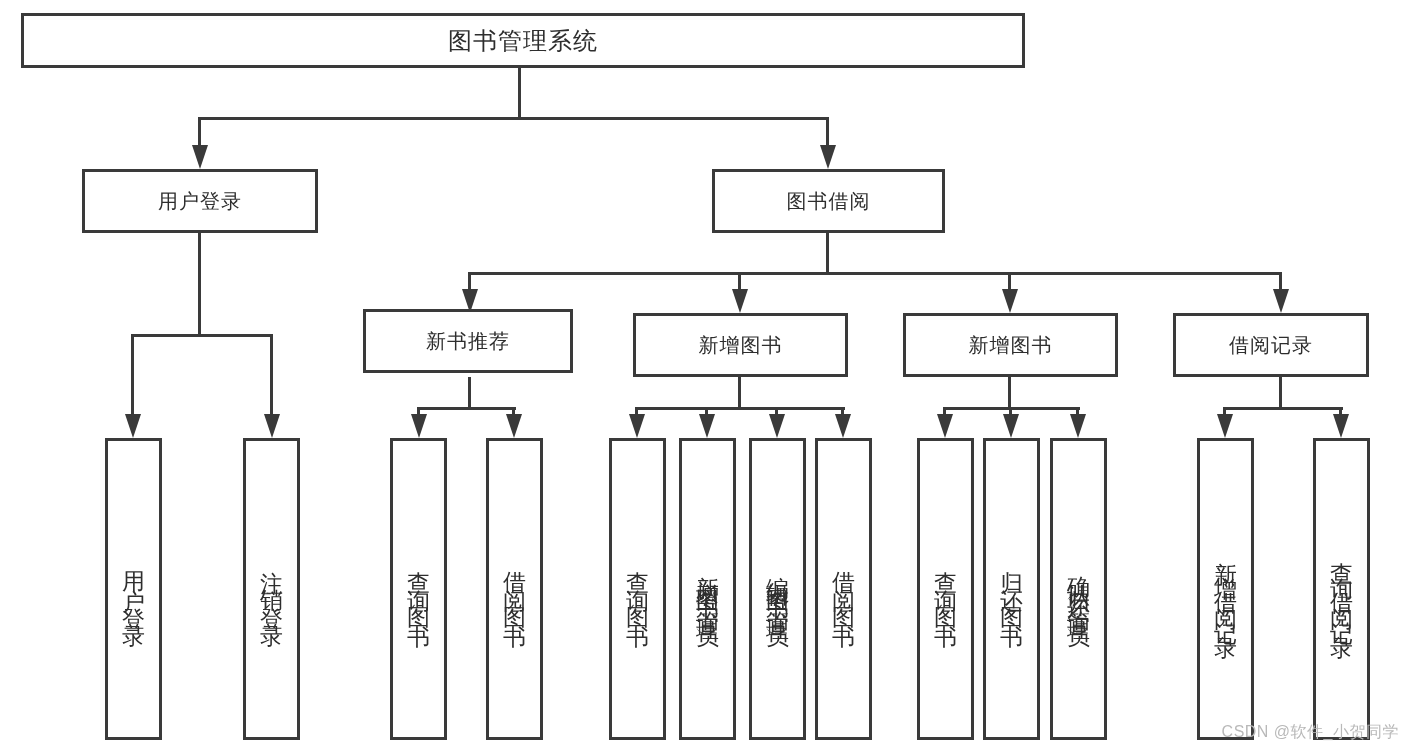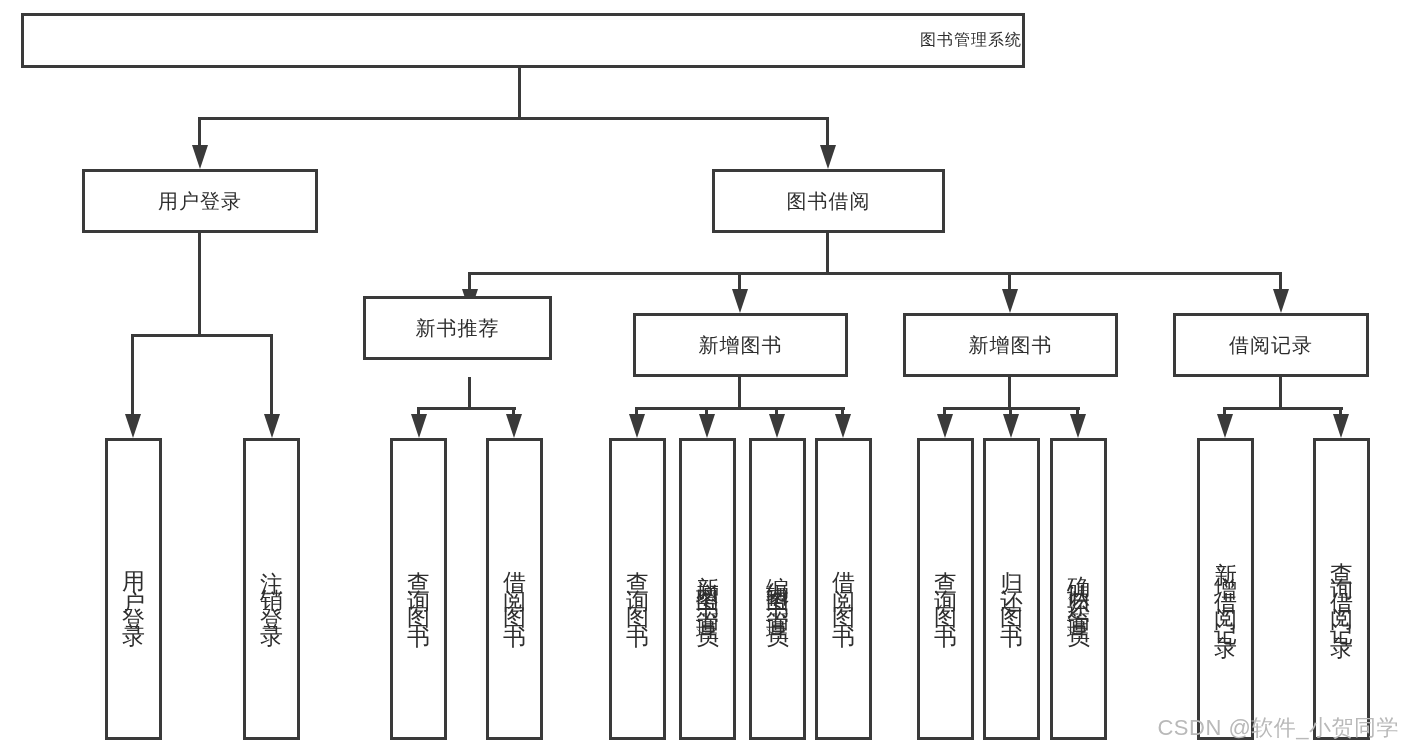--- a/index.html
+++ b/index.html
@@ -20,21 +20,21 @@
   .box{
     position:absolute;
     box-sizing:border-box;
     border:3px solid var(--line);
     background:var(--background);
     display:flex;align-items:center;justify-content:center;
     font-size:20px;
     letter-spacing:1px;
     z-index:2;
   }
-  .box.root{font-size:16px;justify-content:flex-end;}
+  .box.root{font-size:24px;}
   .vbox{
     position:absolute;
     box-sizing:border-box;
     border:3px solid var(--line);
     background:var(--background);
     display:flex;align-items:center;justify-content:center;
     top:438px;height:302px;width:57px;
     z-index:2;
   }
   .vbox .vtext{
@@ -54,21 +54,21 @@
     position:absolute;
     width:0;height:0;
     border-left:8px solid transparent;
     border-right:8px solid transparent;
     border-top:24px solid var(--line);
     z-index:1;
   }
   .watermark{
     position:absolute;
     right:6px;bottom:4px;
-    font-size:22px;
+    font-size:16px;
     color:var(--watermark);
     z-index:3;
     letter-spacing:0.5px;
   }
 </style>
 </head>
 <body>
 
 <div id="canvas">
 
@@ -77,21 +77,21 @@
   </div>
 
   <div class="box" style="left:82px;top:169px;width:236px;height:64px">
     <span>用户登录</span>
   </div>
 
   <div class="box" style="left:712px;top:169px;width:233px;height:64px">
     <span>图书借阅</span>
   </div>
 
-  <div class="box" style="left:363px;top:296px;width:189px;height:64px">
+  <div class="box" style="left:363px;top:309px;width:210px;height:64px">
     <span>新书推荐</span>
   </div>
 
   <div class="box" style="left:633px;top:313px;width:215px;height:64px">
     <span>新增图书</span>
   </div>
 
   <div class="box" style="left:903px;top:313px;width:215px;height:64px">
     <span>新增图书</span>
   </div>

